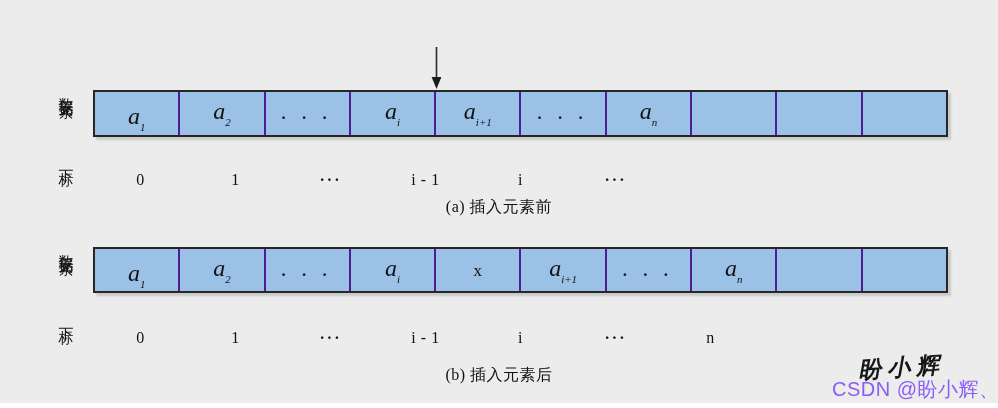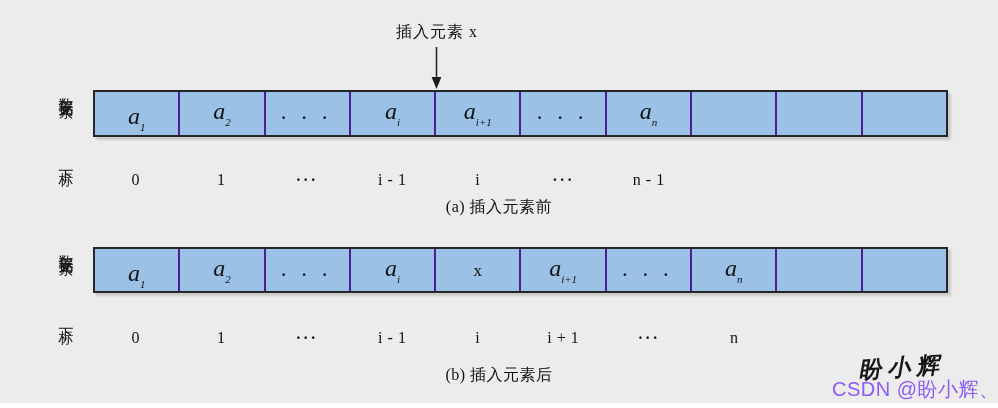--- a/index.html
+++ b/index.html
@@ -102,21 +102,20 @@
     font-size: 23px; color: #161616; letter-spacing: 6px;
     transform: rotate(-4deg);
     white-space: nowrap;
   }
 </style>
 </head>
 <body>
 
 <div class="stage">
 
-  <div class="insert-label">插入元素 x</div>
   <svg class="insert-arrow" viewBox="0 0 13 42" xmlns="http://www.w3.org/2000/svg">
     <line x1="6.5" y1="0" x2="6.5" y2="32" stroke="#2a2a2a" stroke-width="1.6"></line>
     <polygon points="1.6,30 11.4,30 6.5,42" fill="#1c1c1c"></polygon>
   </svg>
 
   <div class="vlabel a-data">数据元素</div>
   <div class="vlabel a-index">下标</div>
 
   <div class="array a">
     <div class="cell">
@@ -145,21 +144,20 @@
     <div class="cell"></div>
   </div>
 
   <div class="indexrow a">
     <div class="idx">0</div>
     <div class="idx">1</div>
     <div class="idx dots">···</div>
     <div class="idx">i - 1</div>
     <div class="idx">i</div>
     <div class="idx dots">···</div>
-    <div class="idx">n - 1</div>
     <div class="idx"></div>
     <div class="idx"></div>
     <div class="idx"></div>
   </div>
 
   <div class="caption a">(a) 插入元素前</div>
 
   <div class="vlabel b-data">数据元素</div>
   <div class="vlabel b-index">下标</div>
 
@@ -191,21 +189,20 @@
     <div class="cell"></div>
     <div class="cell"></div>
   </div>
 
   <div class="indexrow b">
     <div class="idx">0</div>
     <div class="idx">1</div>
     <div class="idx dots">···</div>
     <div class="idx">i - 1</div>
     <div class="idx">i</div>
-    <div class="idx">i + 1</div>
     <div class="idx dots">···</div>
     <div class="idx">n</div>
     <div class="idx"></div>
     <div class="idx"></div>
   </div>
 
   <div class="caption b">(b) 插入元素后</div>
 
   <div class="wm-csdn">CSDN @盼小辉、</div>
   <div class="wm-sig">盼小辉</div>

